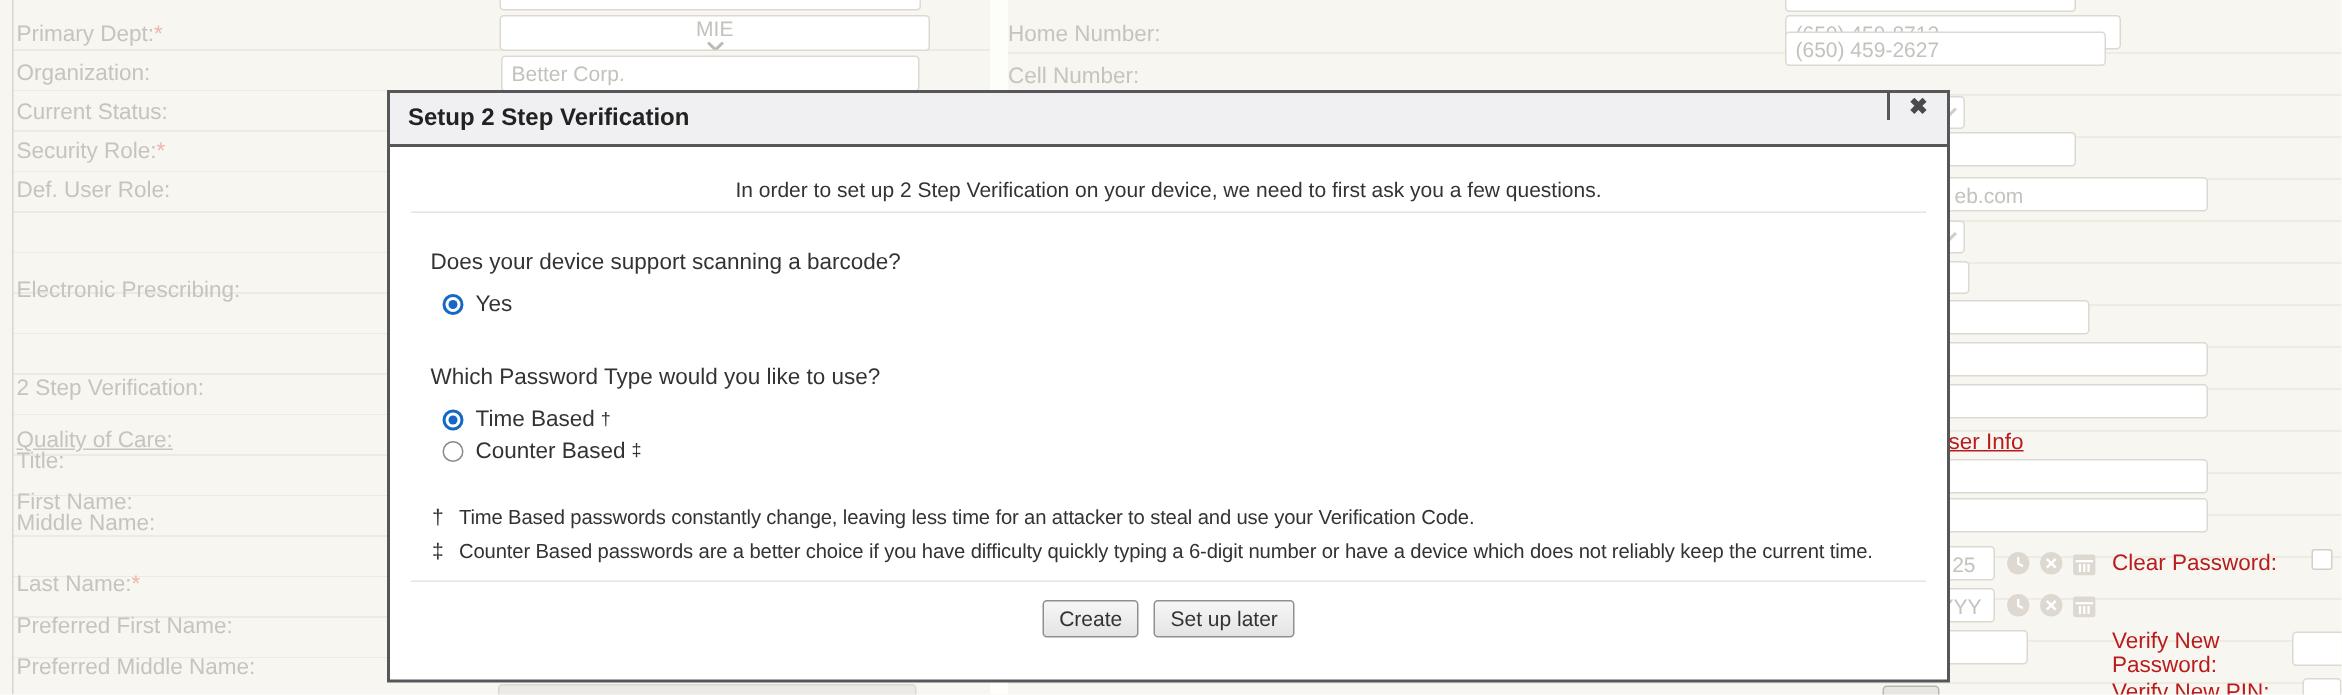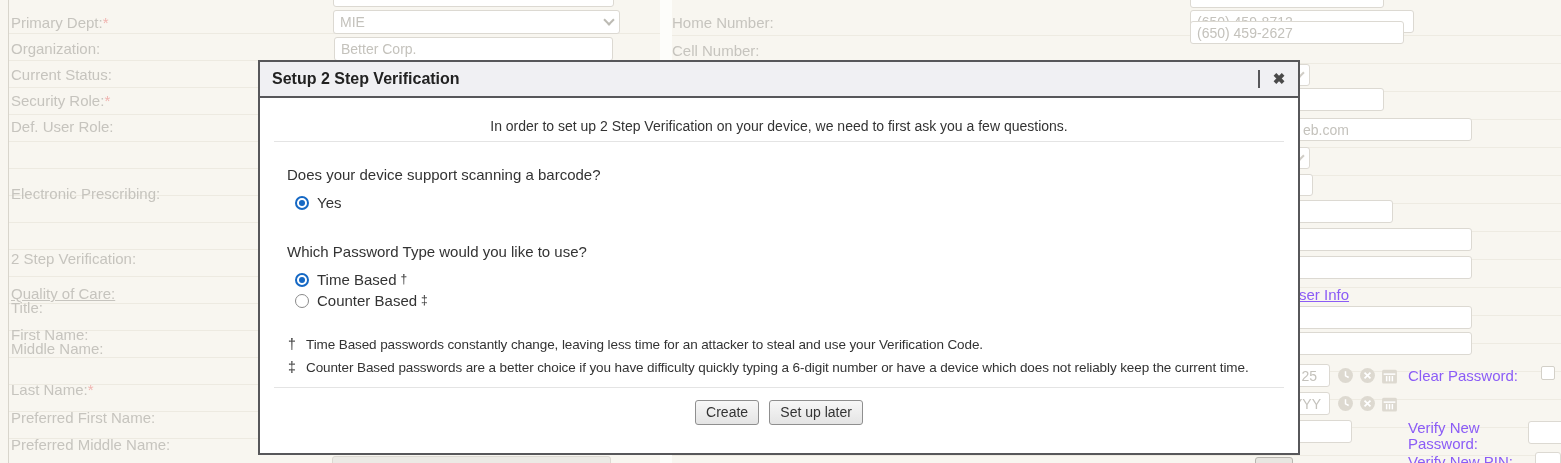--- a/index.html
+++ b/index.html
@@ -11,40 +11,40 @@
   
   .bg { position:absolute; inset:0; z-index:1; }
   .rowlines-left { position:absolute; left:9px; top:7px; width:652px; height:456px;
     background: repeating-linear-gradient(180deg, transparent 0 26px, #edeae1 26px 27px); }
   .rowlines-right { position:absolute; left:668px; top:8px; width:893px; height:455px;
     background: repeating-linear-gradient(180deg, transparent 0 27px, #eeebe2 27px 28px); }
   .vline-left { position:absolute; left:8px; top:0; width:1px; height:463px; background:#d8d5cc; }
   .gapband { position:absolute; left:660px; top:0; width:12px; height:463px; background:#fdfdfa; }
 
   .bg-label { position:absolute; font-size:15px; color:#c6c4be; white-space:nowrap; }
-  .bg-label.lite { color:#8b5cf6; }
+  .bg-label.lite { color:#b91c1c; }
   .bg-label .req { color:#f0b4b0; }
   .bg-link { text-decoration:underline; }
 
   .bg-input { position:absolute; background:#fff; border:1px solid #dcd9d2; border-radius:3px;
     font-size:14px; color:#c4c2bc; padding:0 6px; display:flex; align-items:center; white-space:nowrap; overflow:hidden; }
   .bg-select { justify-content:space-between; }
   .chev { width:8px; height:8px; border-right:2px solid #bcbab3; border-bottom:2px solid #bcbab3;
     transform:rotate(45deg); margin-top:-4px; flex:0 0 auto; }
   .right-al { justify-content:flex-end; }
 
   .bg-icon { position:absolute; width:17px; height:17px; color:#ddd9d0; }
   .bg-checkbox { position:absolute; width:14px; height:14px; background:#fff; border:1px solid #d3d0c8; border-radius:2px; }
   .gray-sliver { position:absolute; background:#e8e6e1; border:1px solid #b8b6b0; border-radius:3px; }
 
   
   .modal { position:absolute; left:258px; top:60px; width:1042px; height:395px; z-index:10;
     background:#fff; border:2px solid #57575a; }
   .modal-header { height:36px; background:#f0f0f3; border-bottom:2px solid #57575a;
-    display:flex; align-items:center; }
+    display:flex; align-items:flex-start; }
   .modal-title { flex:1; font-size:16px; font-weight:bold; color:#222; line-height:34px; padding-left:12px; }
   .modal-close { width:40px; border-left:2px solid #57575a; display:flex; align-items:center; justify-content:center;
     font-size:15px; font-weight:bold; color:#4a4a4a; cursor:pointer; }
 
   .modal-body { position:relative; font-size:15px; color:#333; }
   .intro { margin:20px 14px 0; text-align:center; font-size:14px; padding-bottom:7px; border-bottom:1px solid #e4e4e4; }
   .question { margin:24px 0 0 27px; }
   .opts { margin:9px 0 0 35px; }
   .opt { display:flex; align-items:center; height:21px; cursor:pointer; }
   .radio { position:relative; width:14px; height:14px; border-radius:50%; border:1px solid #8a8a8a; background:#fff; flex:0 0 auto; }
@@ -84,21 +84,21 @@
     <div class="bg-label" style="left:11px; top:250px;"><span>2 Step Verification:</span></div>
     <div class="bg-label bg-link" style="left:11px; top:285px;"><span>Quality of Care:</span></div>
     <div class="bg-label" style="left:11px; top:299px;text-align:right;"><span>Title:</span></div>
     <div class="bg-label" style="left:11px; top:326px;"><span>First Name:</span></div>
     <div class="bg-label" style="left:11px; top:340px;"><span>Middle Name:</span></div>
     <div class="bg-label" style="left:11px; top:381px;"><span>Last Name:</span><span class="req">*</span></div>
     <div class="bg-label" style="left:11px; top:409px;"><span>Preferred First Name:</span></div>
     <div class="bg-label" style="left:11px; top:436px;"><span>Preferred Middle Name:</span></div>
 
     <div class="bg-input" style="left:333px; top:-16px; width:281px; height:23px;"></div>
-    <div class="bg-input bg-select" style="left:333px; top:10px; width:287px; height:24px;">
+    <div class="bg-input bg-select" style="left:333px; top:10px; width:287px; height:24px;flex-direction:column;">
         <span>MIE</span>
         <span class="chev"></span>
       </div>
     <div class="bg-input" style="left:334px; top:37px; width:279px; height:24px;">
         <span>Better Corp.</span>
       </div>
     <div class="bg-input" style="left:332px; top:456px; width:279px; height:22px; background:#eceae5;"></div>
 
     <div class="bg-label" style="left:672px; top:14px;"><span>Home Number:</span></div>
     <div class="bg-label" style="left:672px; top:42px;"><span>Cell Number:</span></div>

